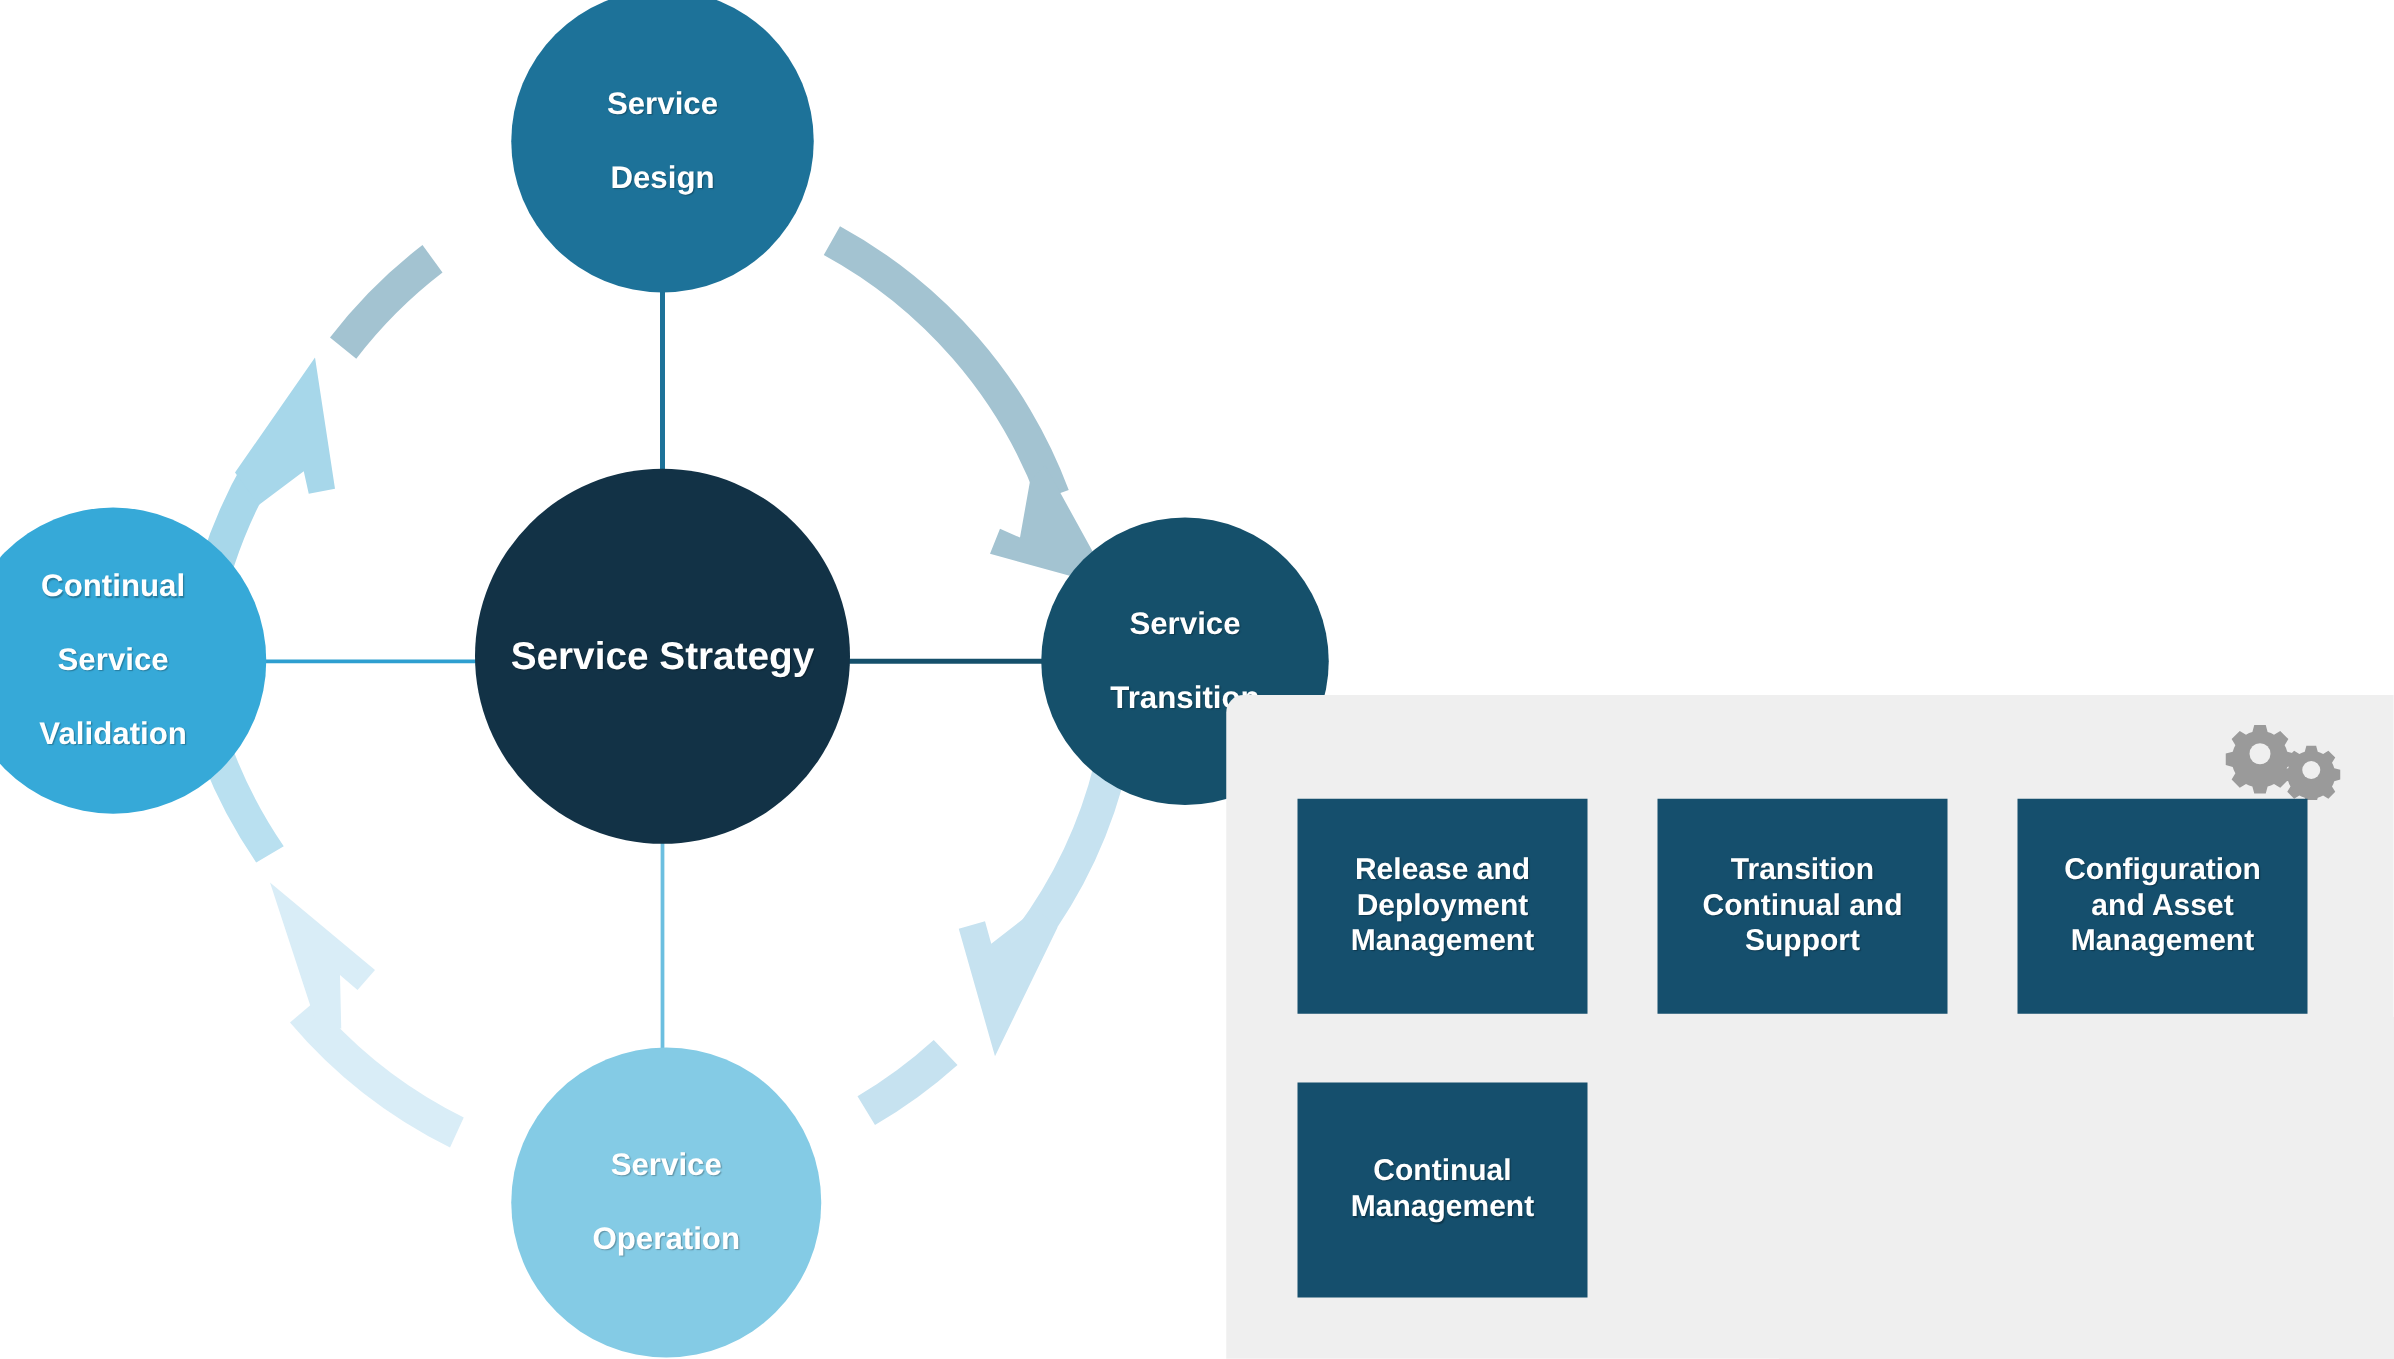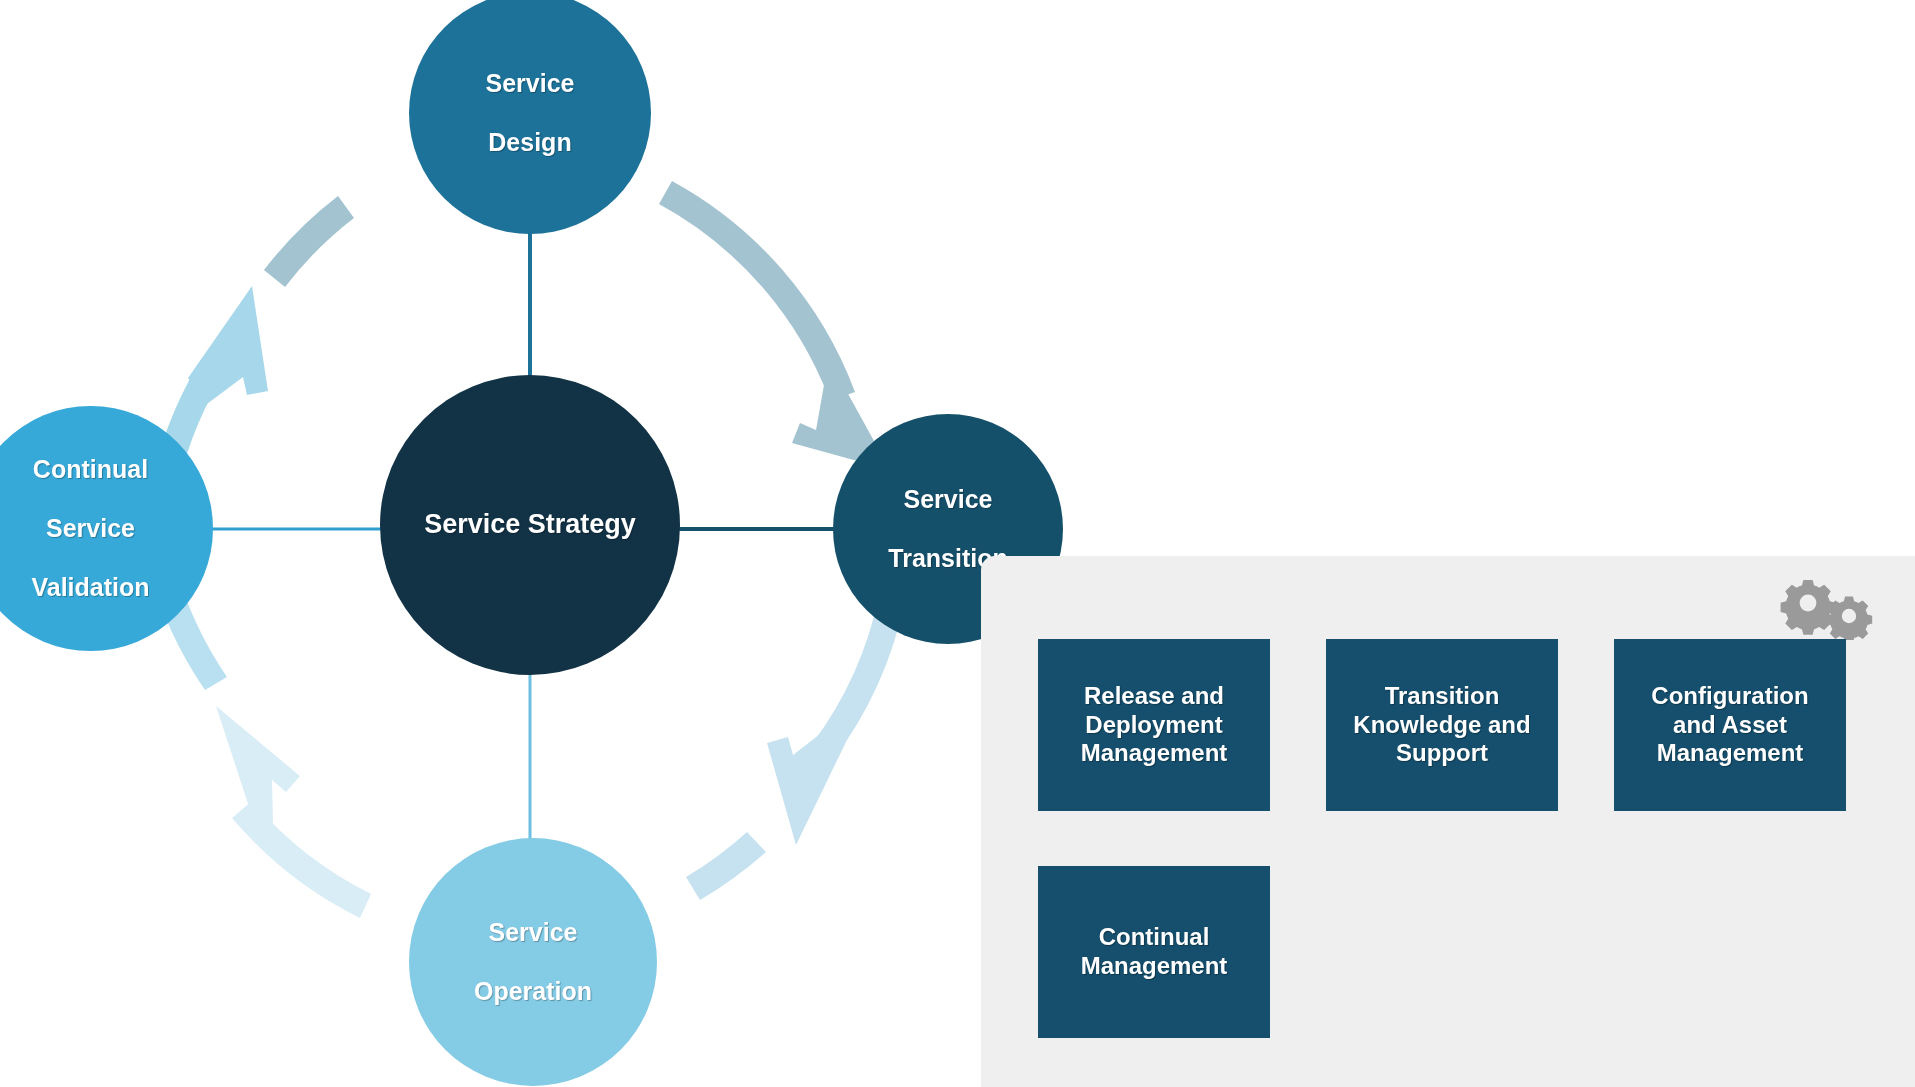--- a/index.html
+++ b/index.html
@@ -38,21 +38,21 @@
   #node-operation{
     left:409px;top:838px;width:248px;height:248px;
     background:#84cbe5;font-size:25px;
   }
   #node-improvement{
     left:-32px;top:406px;width:245px;height:245px;
     background:#36a9d8;font-size:25px;
   }
   #node-strategy{
     left:380px;top:375px;width:300px;height:300px;
-    background:#123246;font-size:27px;
+    background:#123246;font-size:31px;
   }
   .node span{display:block;padding:0 10px;}
 
   
   #panel{
     position:absolute;left:981px;top:556px;
     width:934px;height:614px;
     background:#efefef;
     border-radius:14px 0 0 14px;
     box-sizing:border-box;
@@ -227,21 +227,21 @@
 
     <div id="boxgrid">
 
       <div class="pbox">
         <span><span>Release and</span><br><span>Deployment</span><br><span>Management</span></span>
       </div>
 
 
 
       <div class="pbox">
-        <span><span>Transition</span><br><span>Knowledge and</span><br><span>Support</span></span>
+        <span><span>Transition</span><br><span>Continual and</span><br><span>Support</span></span>
       </div>
 
       <div class="pbox">
         <span><span>Configuration</span><br><span>and Asset</span><br><span>Management</span></span>
       </div>
 
       <div class="pbox">
         <span><span>Continual</span><br><span>Management</span></span>
       </div>
 

